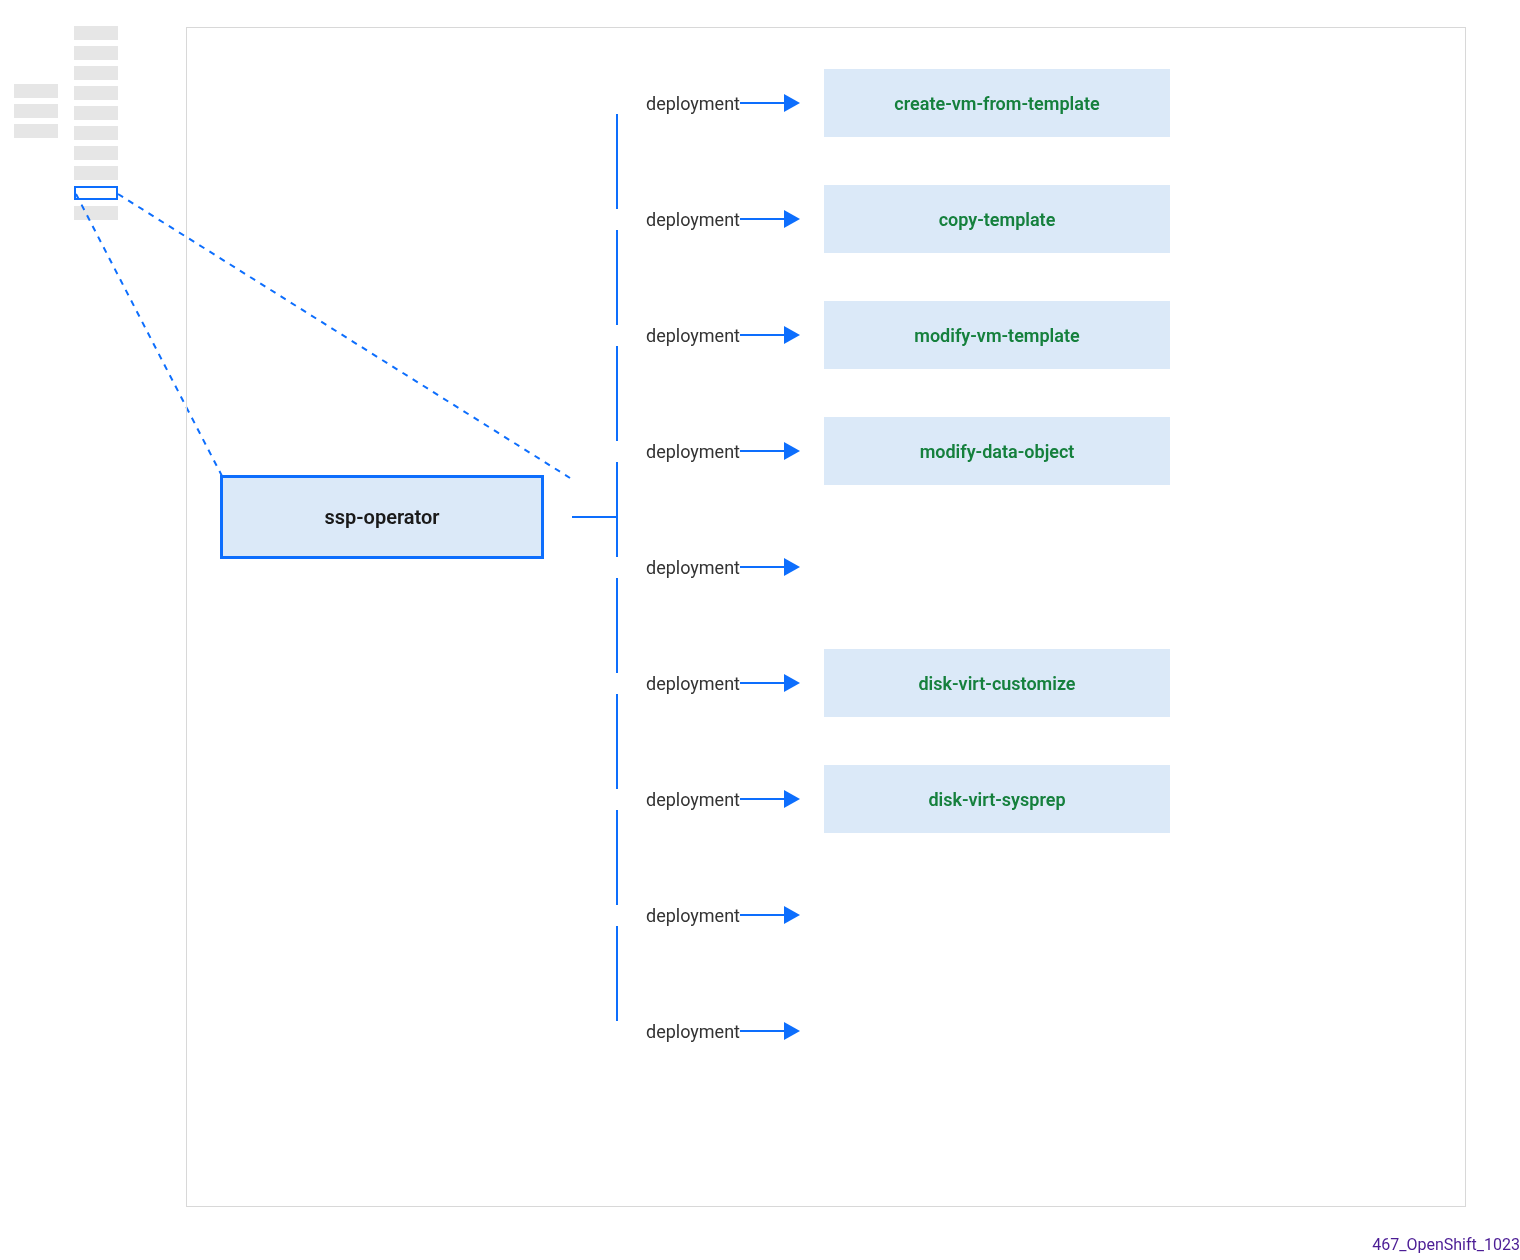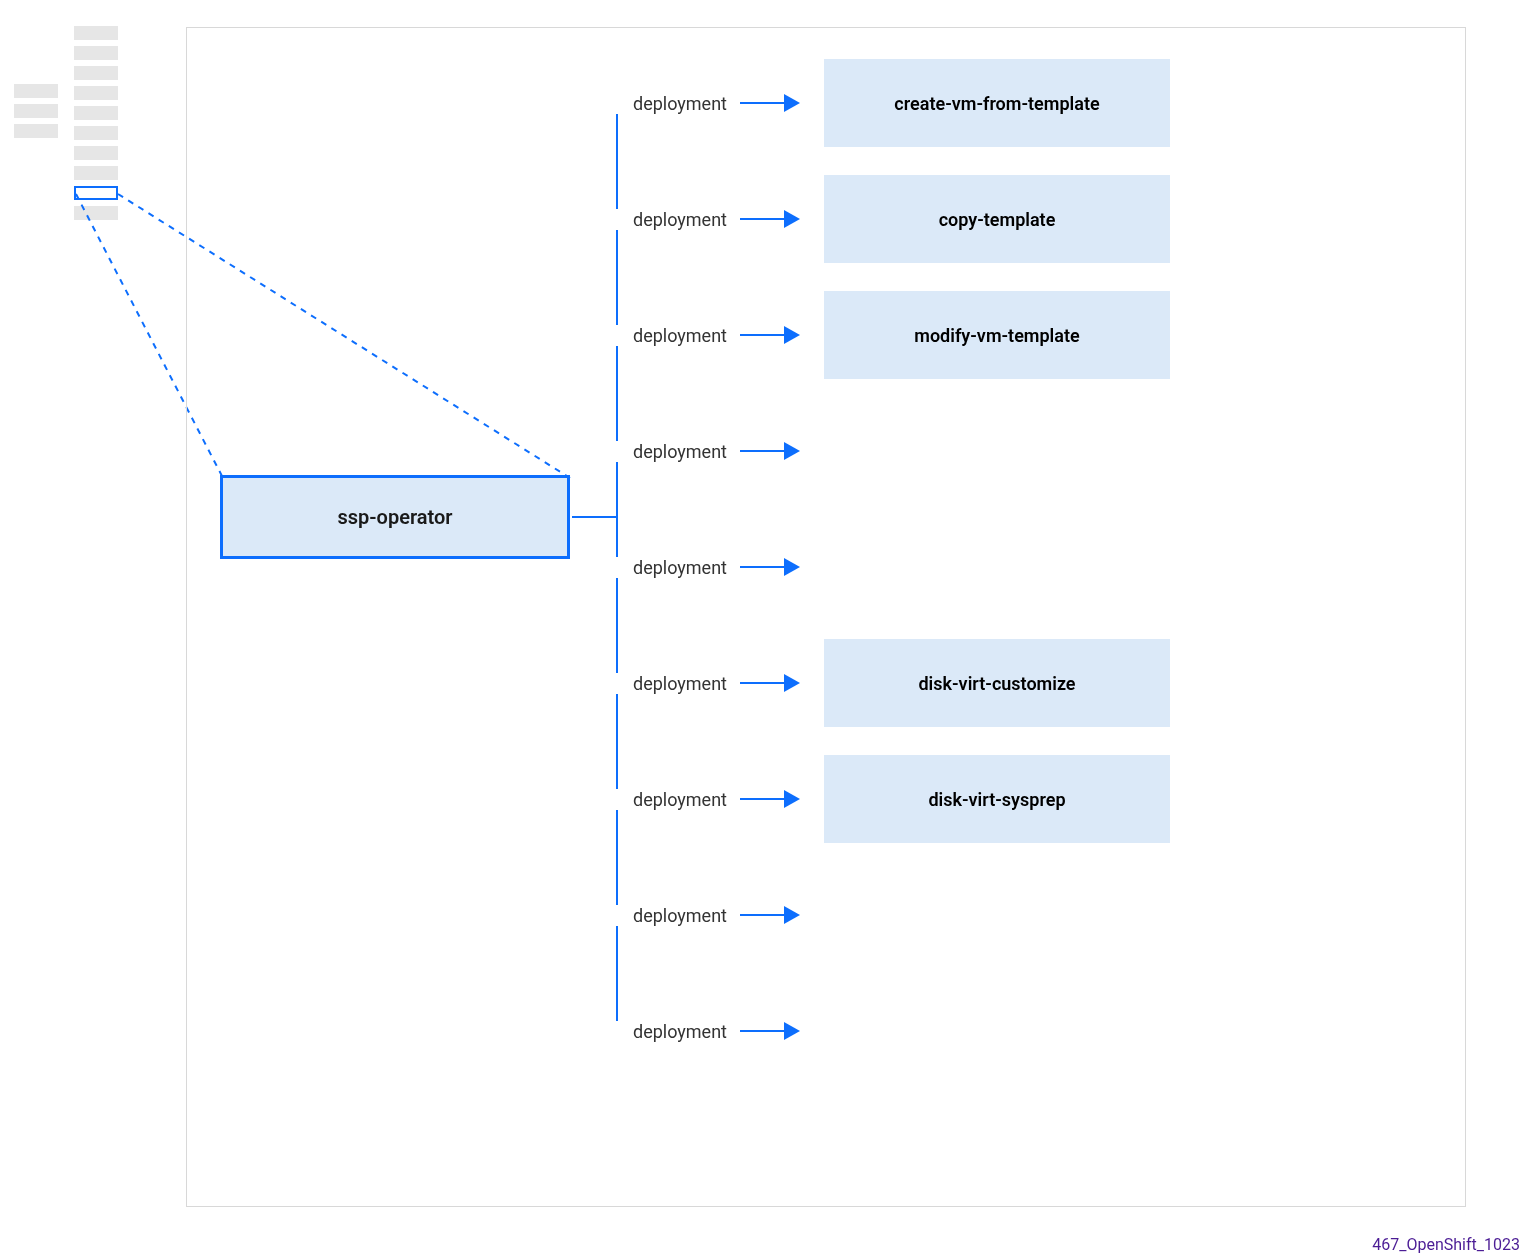--- a/index.html
+++ b/index.html
@@ -46,21 +46,21 @@
     height: 1180px;
     border: 1px solid #d8d8d8;
     box-sizing: border-box;
   }
 
   
   .operator-box {
     position: absolute;
     left: 220px;
     top: 475px;
-    width: 350px;
+    width: 324px;
     height: 84px;
     background: #dbe9f8;
     border: 3px solid #0d6efd;
     box-sizing: border-box;
     display: flex;
     align-items: center;
     justify-content: center;
     font-weight: 600;
     font-size: 20px;
     color: #1a1a1a;
@@ -72,47 +72,47 @@
     left: 588px;
     width: 590px;
     height: 70px;
     display: flex;
     align-items: center;
   }
   .edge-label {
     width: 120px;
     font-size: 18px;
     color: #333;
-    text-align: center;
+    text-align: right;
     padding-left: 32px;
     background: #fff;
   }
   .arrow-shaft {
     height: 2px;
     background: #0d6efd;
     width: 44px;
     position: relative;
   }
   .arrow-head {
     width: 0; height: 0;
     border-top: 9px solid transparent;
     border-bottom: 9px solid transparent;
     border-left: 16px solid #0d6efd;
   }
   .target-box {
     margin-left: 24px;
     width: 346px;
-    height: 88px;
+    height: 68px;
     background: #dbe9f8;
     display: flex;
     align-items: center;
     justify-content: center;
     font-weight: 600;
     font-size: 18px;
-    color: #000000;
+    color: #15803d;
   }
 
   
   .trunk-h {
     position: absolute;
     left: 572px;
     top: 516px;
     width: 46px;
     height: 2px;
     background: #0d6efd;
@@ -204,20 +204,21 @@
     <span class="edge-label">deployment</span>
     <span class="arrow-shaft"></span>
     <span class="arrow-head"></span>
     <span class="target-box">modify-vm-template</span>
   </div>
     <div class="branch-h" style="top: 451px;"></div>
     <div class="deploy-row" style="top: 416px;">
     <span class="edge-label">deployment</span>
     <span class="arrow-shaft"></span>
     <span class="arrow-head"></span>
+    <span class="target-box">modify-data-object</span>
   </div>
     <div class="branch-h" style="top: 567px;"></div>
     <div class="deploy-row" style="top: 532px;">
     <span class="edge-label">deployment</span>
     <span class="arrow-shaft"></span>
     <span class="arrow-head"></span>
   </div>
     <div class="branch-h" style="top: 683px;"></div>
     <div class="deploy-row" style="top: 648px;">
     <span class="edge-label">deployment</span>

